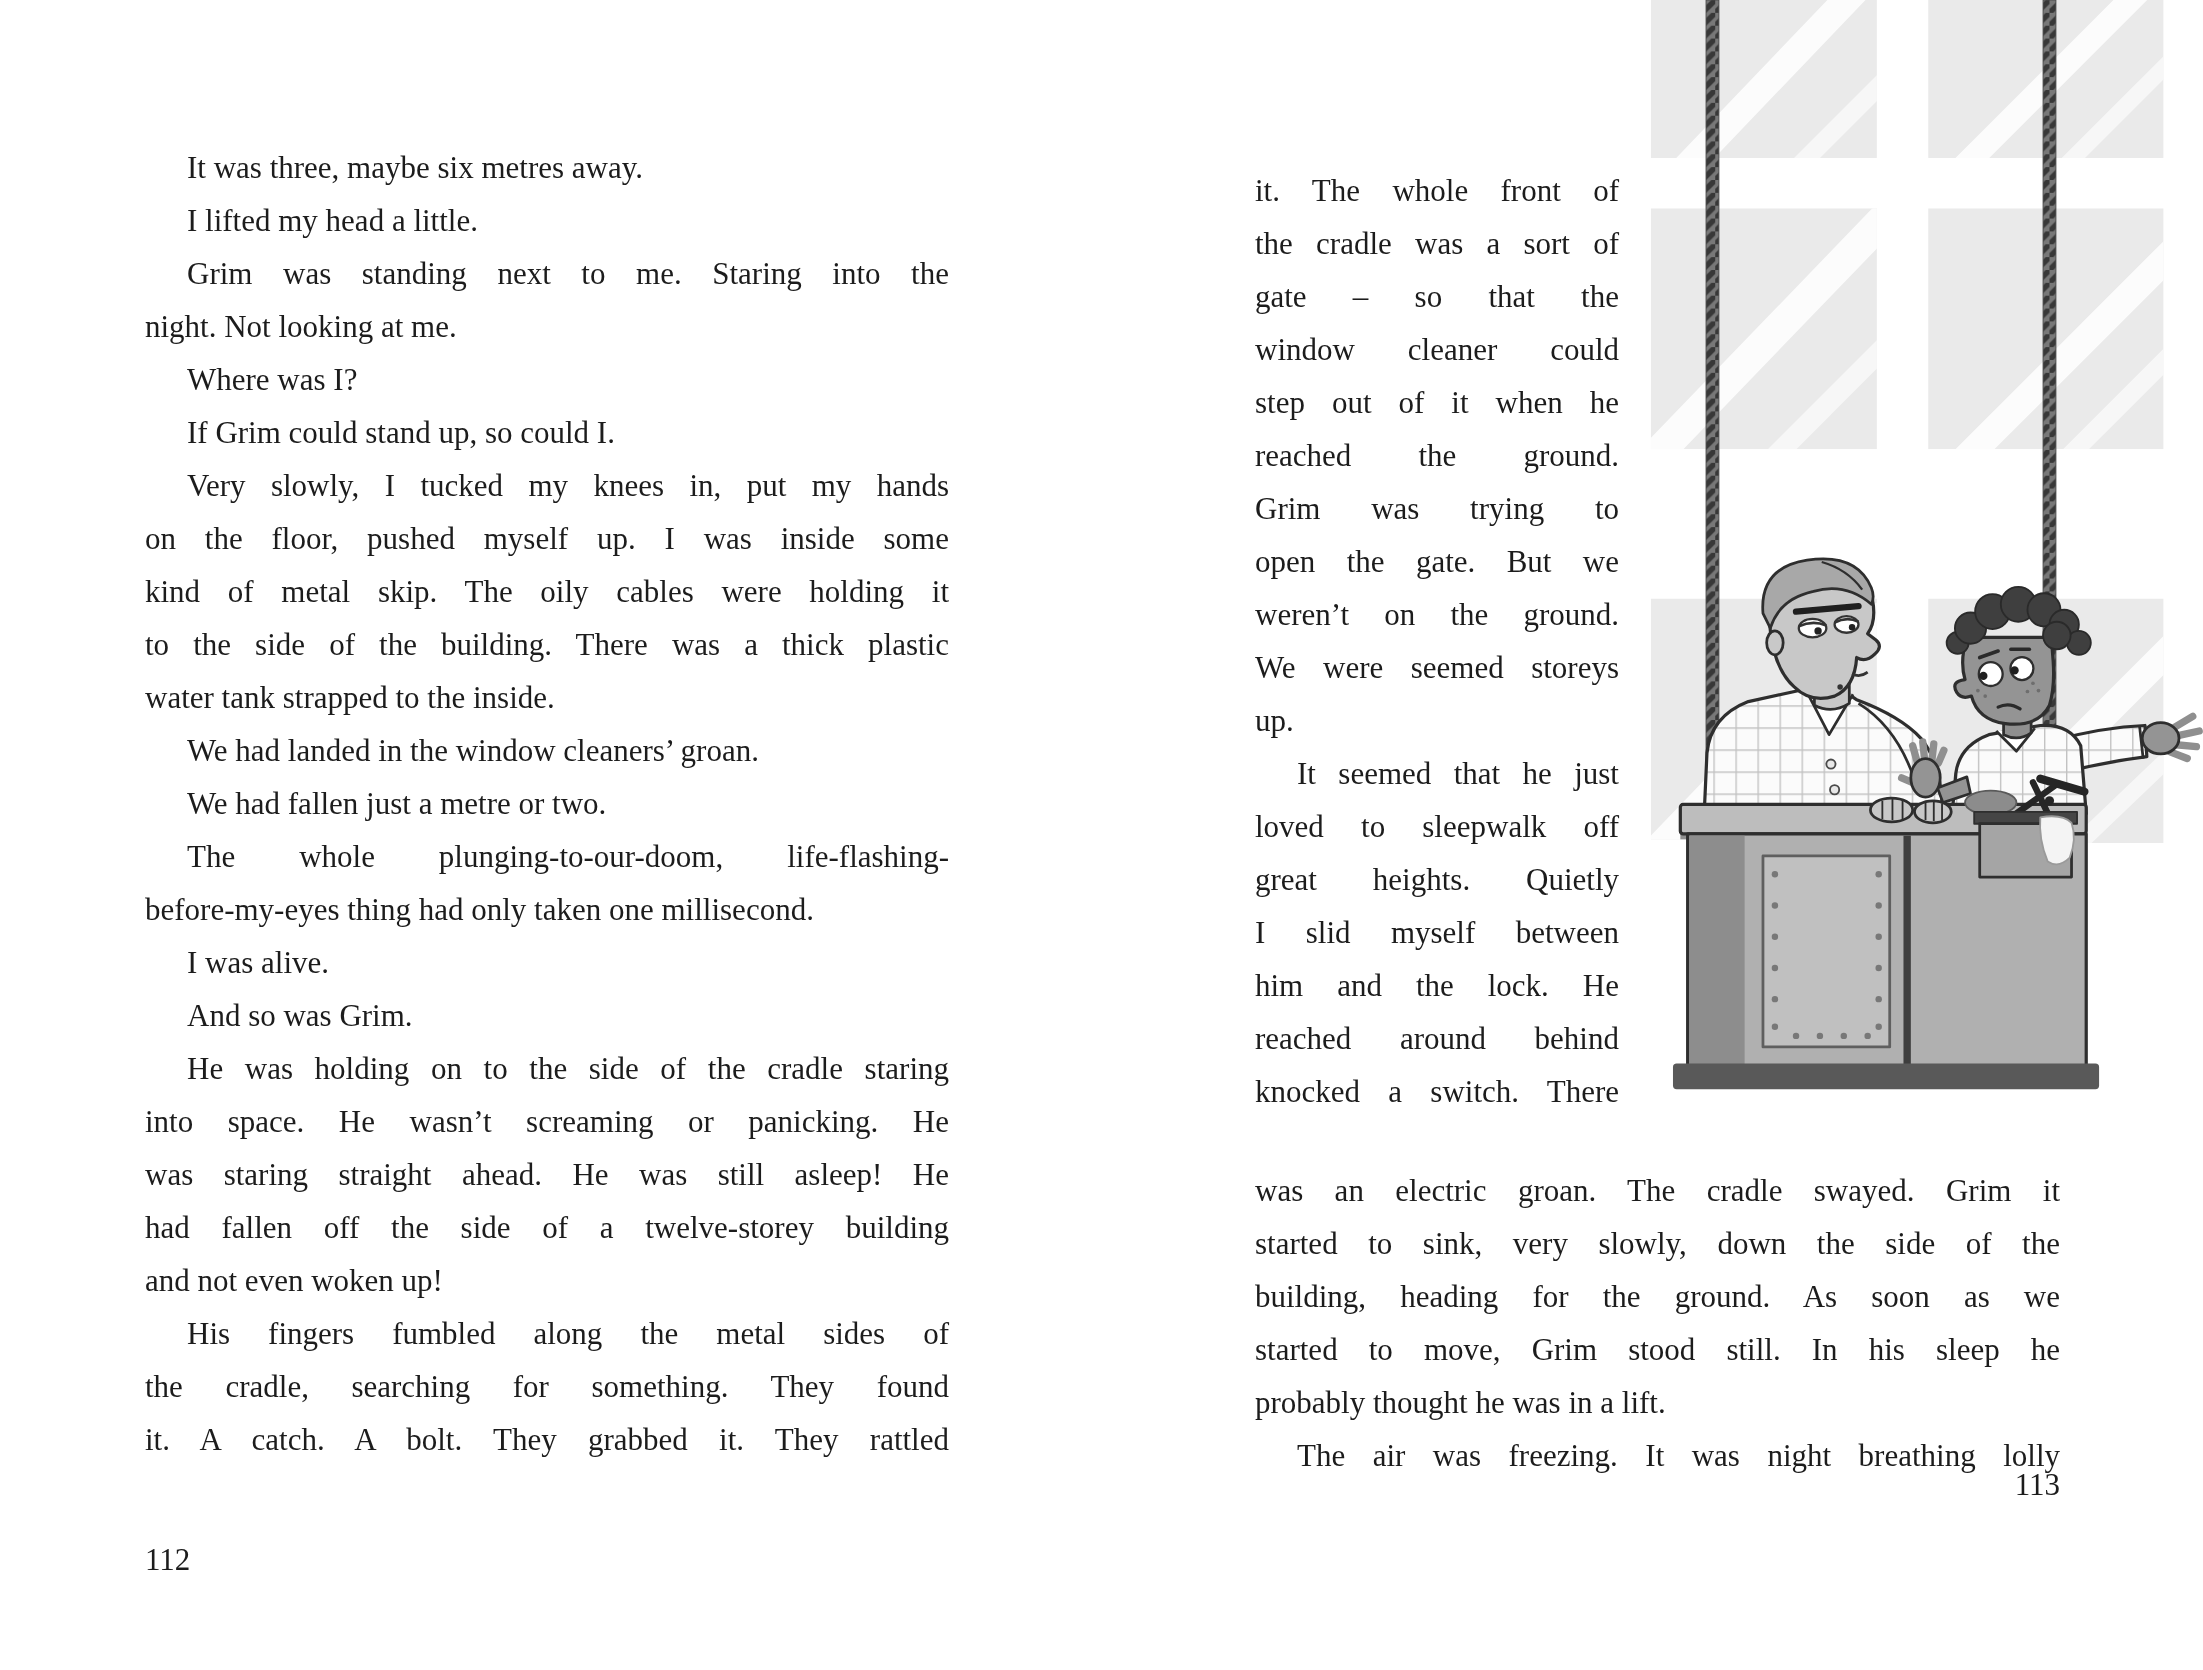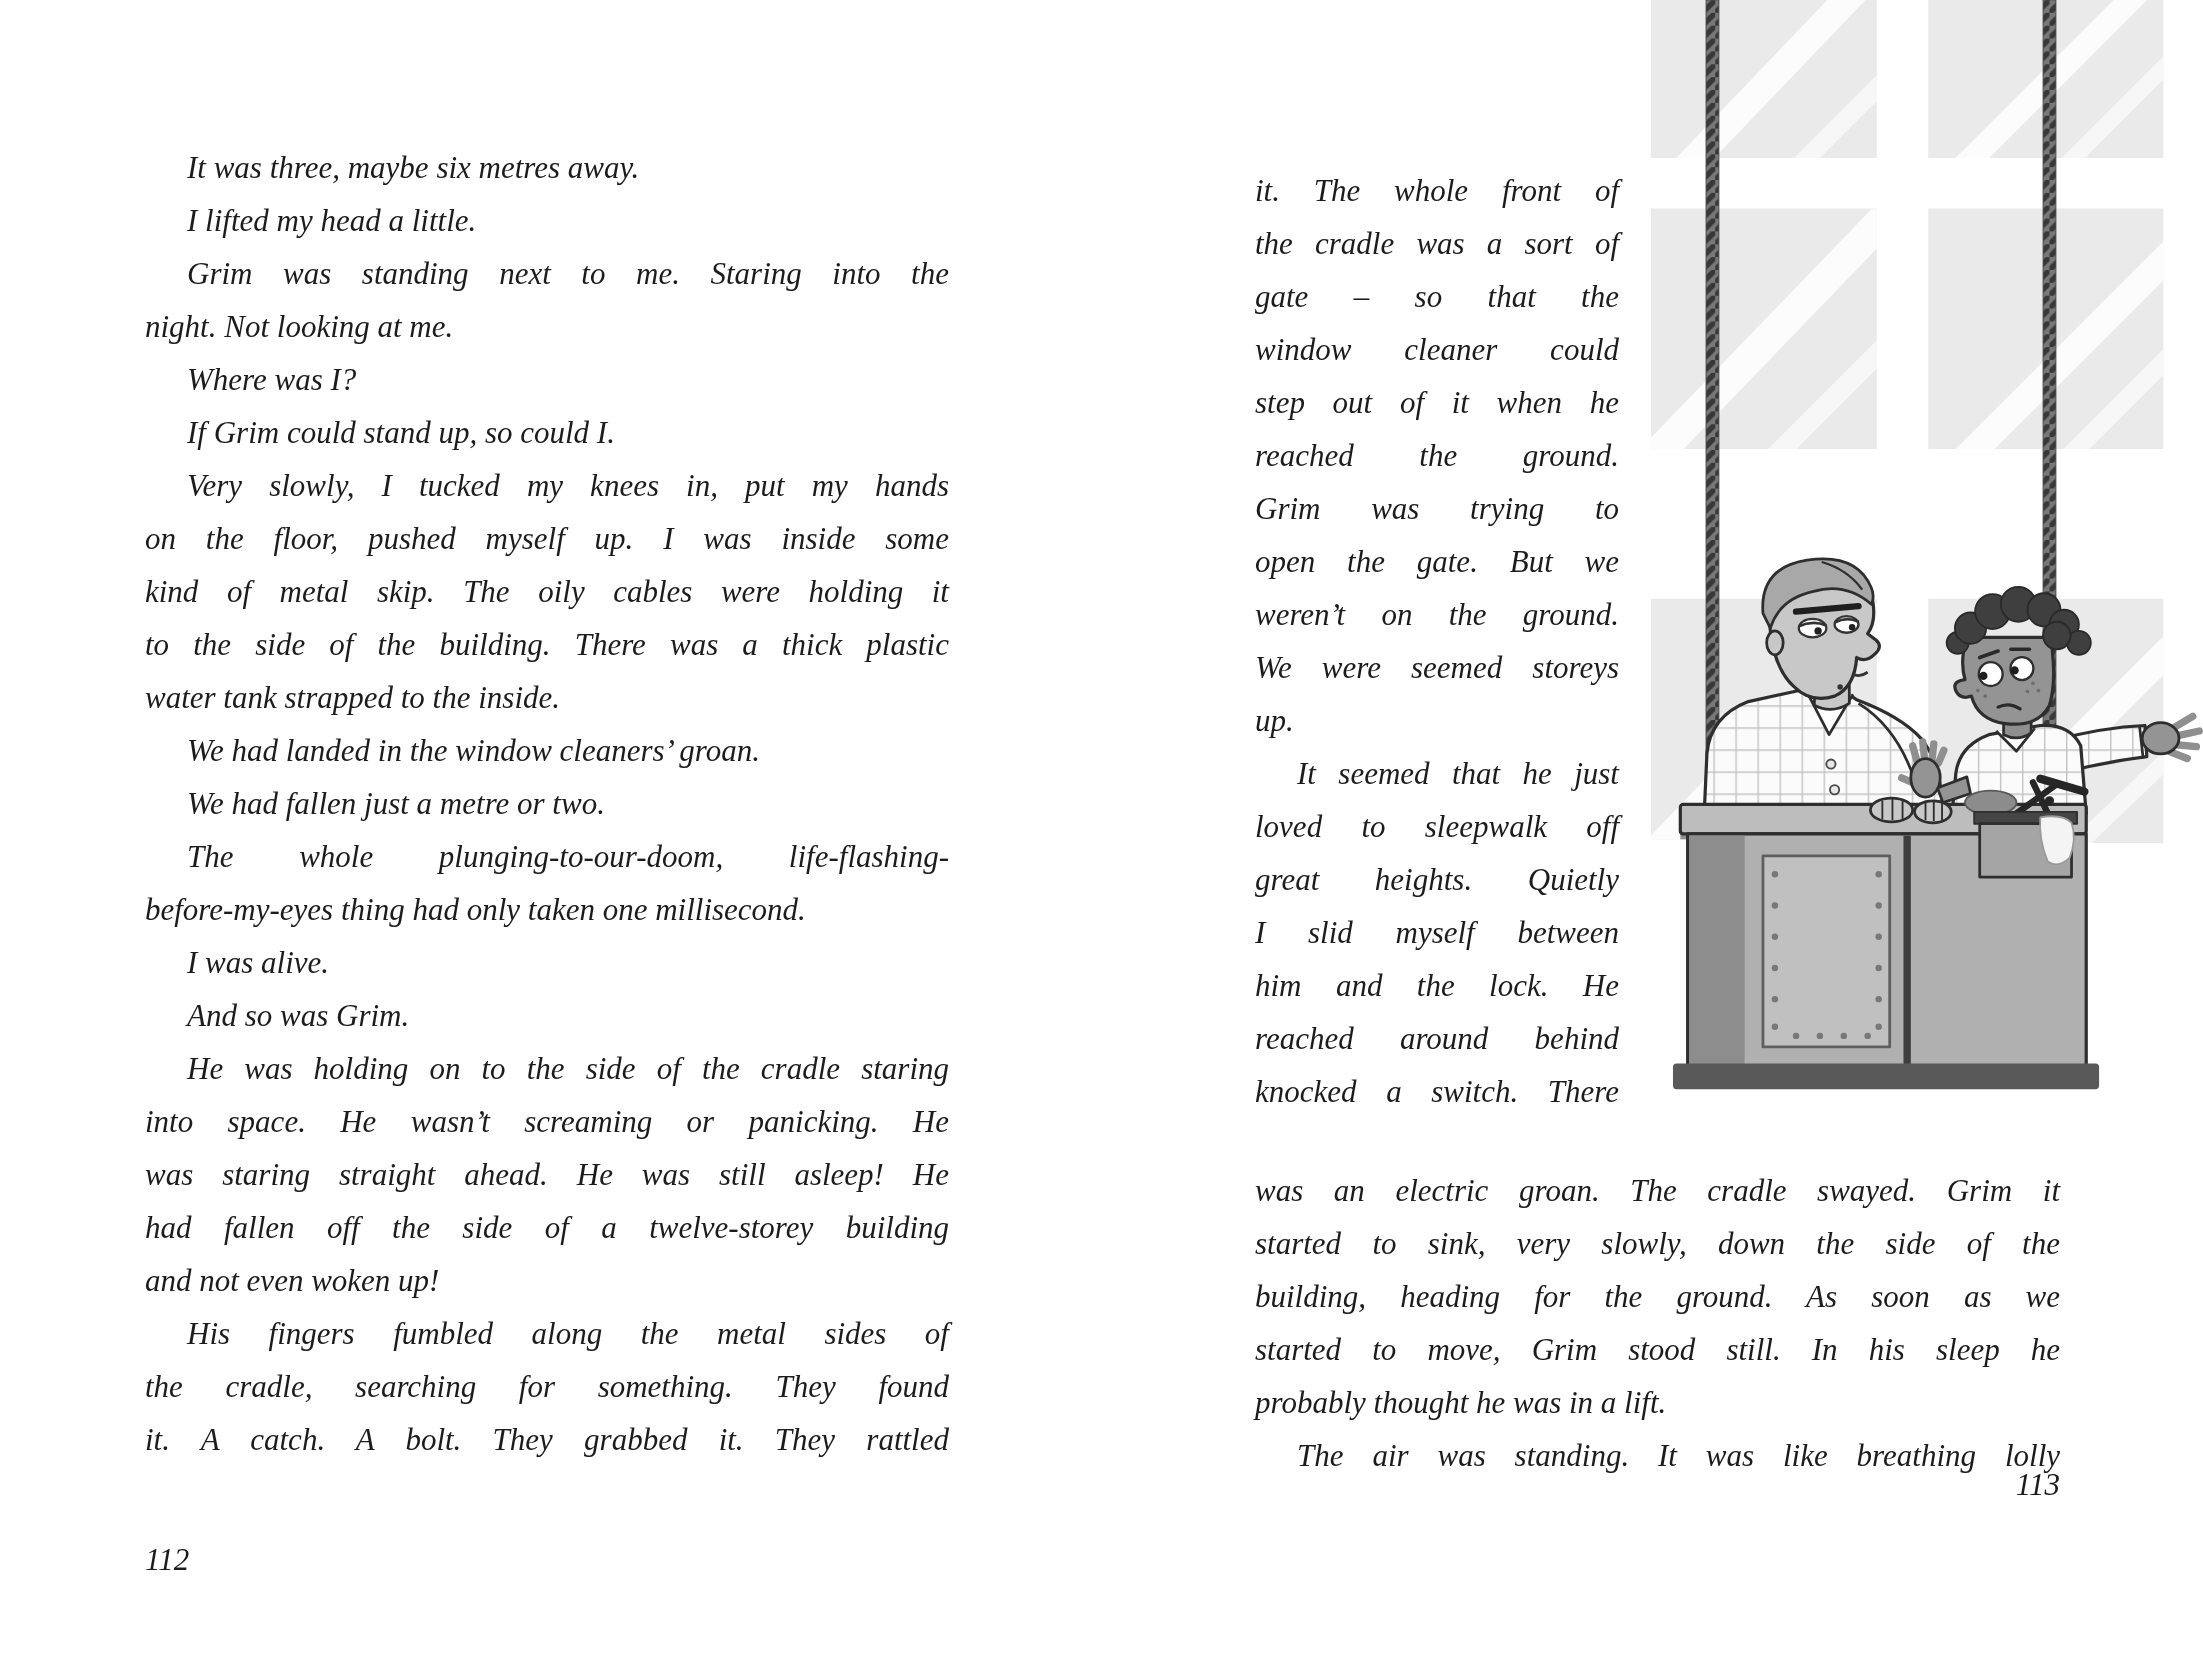--- a/index.html
+++ b/index.html
@@ -1,17 +1,17 @@
 <!DOCTYPE html>
 <html style="font-size:14.7px"><head>
 <meta charset="utf-8">
 <style>
   html,body{margin:0;padding:0;background:#ffffff;}
   .spread{position:relative;width:2204px;height:1670px;background:#ffffff;overflow:hidden;
-          font-family:"Liberation Serif","DejaVu Serif",serif;color:#1c1c1c;font-style:italic;}
+          font-family:"Liberation Serif","DejaVu Serif",serif;color:#1c1c1c;}
   .textcol{position:absolute;font-size:31px;}
   .line{height:53px;line-height:53px;text-align:justify;text-align-last:left;}
   .line.just{text-align-last:justify;}
   .line.ind{text-indent:42px;}
   .left-text{left:145px;top:141px;width:804px;}
   .right-col-text{left:1255px;top:164px;width:364px;}
   .right-full-text{left:1255px;top:1164px;width:805px;}
   .pagenum{position:absolute;font-size:31px;line-height:37px;}
   .pagenum.pn-left{left:145px;top:1541px;}
   .pagenum.pn-right{left:1255px;top:1466px;width:805px;text-align:right;}
@@ -70,21 +70,21 @@
       <div class="line just">reached around behind</div>
       <div class="line just">knocked a switch. There</div>
     </div>
 
   <div class="textcol right-full-text">
       <div class="line just">was an electric groan. The cradle swayed. Grim it</div>
       <div class="line just">started to sink, very slowly, down the side of the</div>
       <div class="line just">building, heading for the ground. As soon as we</div>
       <div class="line just">started to move, Grim stood still. In his sleep he</div>
       <div class="line">probably thought he was in a lift.</div>
-      <div class="line ind just">The air was standing. It was like breathing lolly</div>
+      <div class="line ind just">The air was freezing. It was night breathing lolly</div>
     </div>
 
   <div class="pagenum pn-left">112</div>
   <div class="pagenum pn-right">113</div>
 
   <svg class="illo" viewBox="0 0 630 1200" xmlns="http://www.w3.org/2000/svg">
     <defs>
       <pattern id="checks" width="24" height="24" patternUnits="userSpaceOnUse">
         <rect width="24" height="24" fill="#fbfbfb"></rect>
         <path d="M 0 0.5 H 24 M 0.5 0 V 24" stroke="#c2c2c2" stroke-width="2" fill="none"></path>

